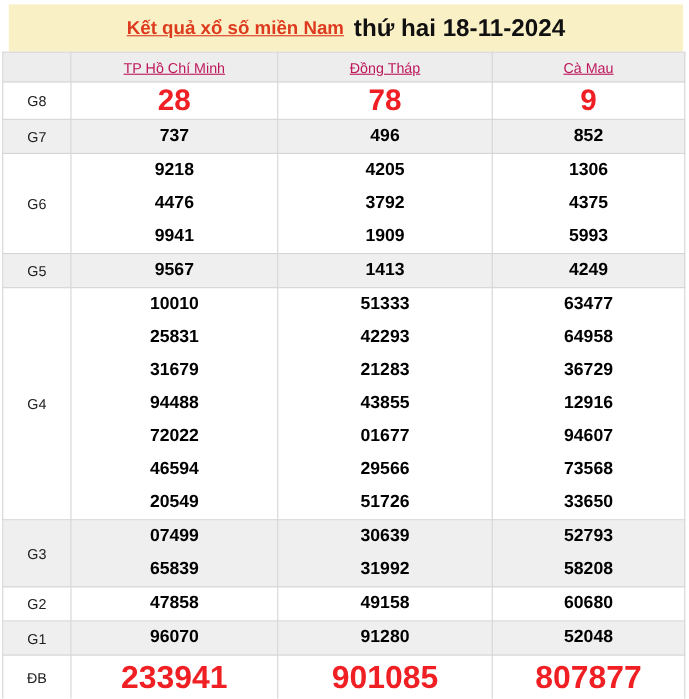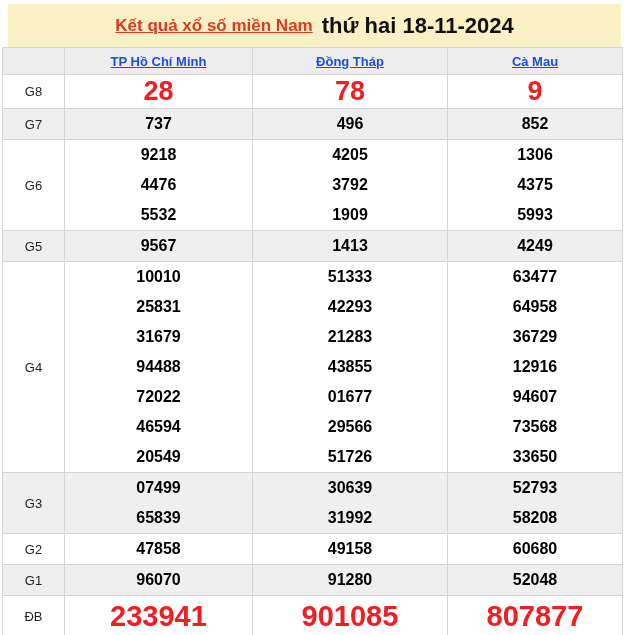--- a/index.html
+++ b/index.html
@@ -51,22 +51,22 @@
     text-align: center;
     vertical-align: middle;
     padding: 0;
   }
   thead th {
     background: #ededed;
     height: 26px;
     font-size: 13px;
   }
   thead a.province-link {
-    color: #1d4ed8;
-    font-weight: bold;
+    color: #be185d;
+    font-weight: normal;
     text-decoration: underline;
     cursor: pointer;
   }
   tbody tr:nth-child(even) {
     background: #efefef;
   }
   td.label {
     font-size: 13px;
     font-weight: normal;
     color: #222222;
@@ -140,21 +140,21 @@
           </td>
           <td>
             <div class="num">852</div>
           </td>
         </tr>
         <tr class="size-normal">
           <td class="label">G6</td>
           <td>
             <div class="num">9218</div>
             <div class="num">4476</div>
-            <div class="num">5532</div>
+            <div class="num">9941</div>
           </td>
           <td>
             <div class="num">4205</div>
             <div class="num">3792</div>
             <div class="num">1909</div>
           </td>
           <td>
             <div class="num">1306</div>
             <div class="num">4375</div>
             <div class="num">5993</div>

